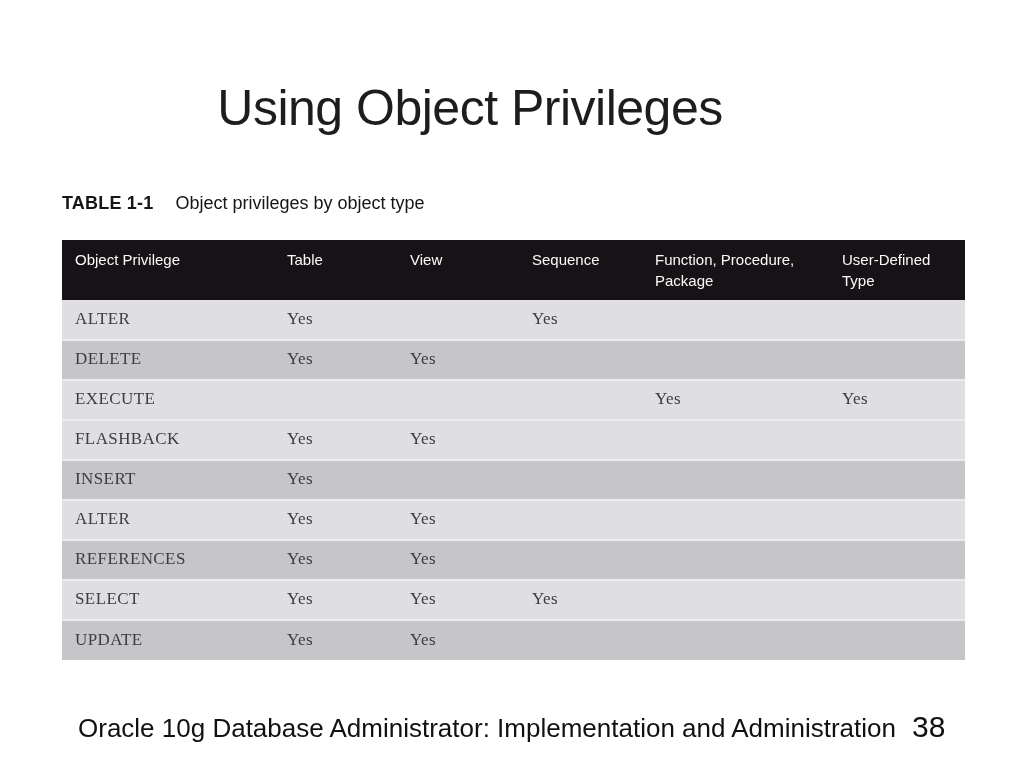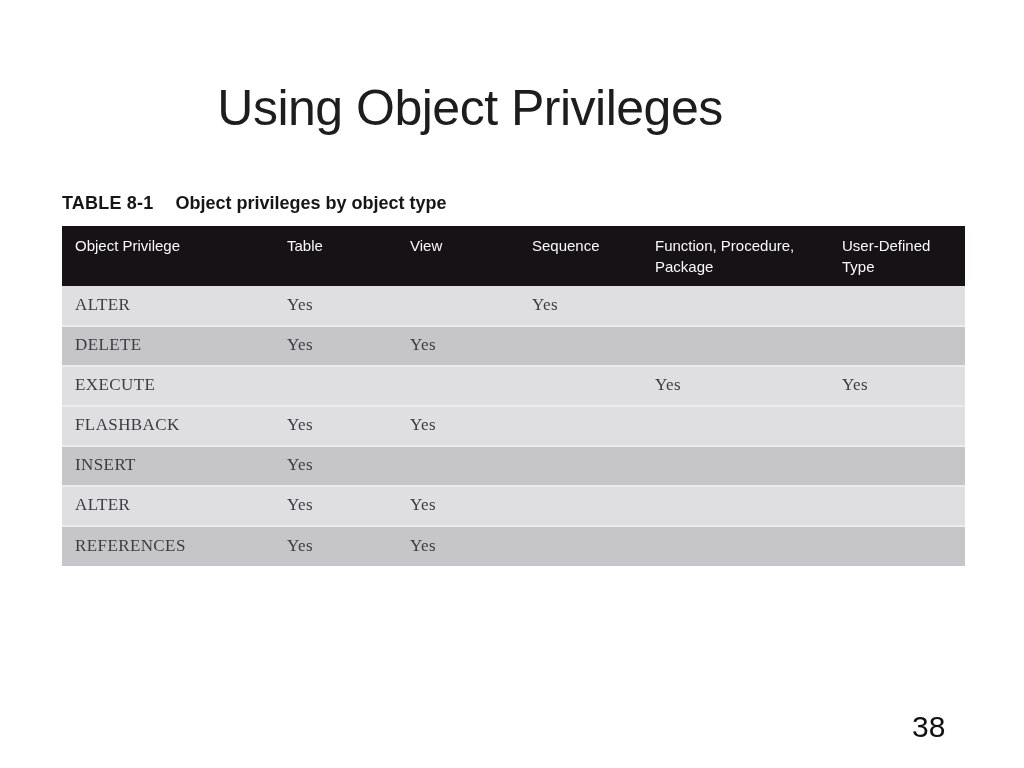--- a/index.html
+++ b/index.html
@@ -15,24 +15,24 @@
     font-size: 50px; font-weight: 400; line-height: 56px;
     color: #1d1d1d; letter-spacing: -0.5px;
   }
 
   .caption {
     position: absolute; top: 193px; left: 62px;
     font-family: "Liberation Sans", sans-serif;
     font-size: 18px; color: #161616; white-space: nowrap;
   }
   .caption .cap-label { font-weight: 700; margin-right: 22px; letter-spacing: 0.2px; }
-  .caption .cap-text { font-weight: 700; margin-top: 37px; }
+  .caption .cap-text { font-weight: 400; margin-top: 37px; }
 
   table.priv-table {
-    position: absolute; top: 226px; left: 62px;
+    position: absolute; top: 240px; left: 62px;
     width: 903px; border-collapse: collapse; table-layout: fixed;
   }
   .priv-table thead th {
     background: #161216;
     color: #fafafa;
     font-family: "Liberation Sans", sans-serif;
     font-size: 15px; font-weight: 400;
     text-align: left; vertical-align: top;
     height: 60px; padding: 9px 6px 0 13px;
     line-height: 21px;
@@ -62,21 +62,21 @@
   }
 </style>
 </head>
 <body>
 
 <div class="slide">
 
   <h1 class="title">Using Object Privileges</h1>
 
   <div class="caption">
-    <span class="cap-label">TABLE 8-1</span><span class="cap-text">Object privileges by object type</span>
+    <span class="cap-label">TABLE 1-1</span><span class="cap-text">Object privileges by object type</span>
   </div>
 
   <table class="priv-table">
     <colgroup>
       <col style="width:212px">
       <col style="width:123px">
       <col style="width:122px">
       <col style="width:123px">
       <col style="width:187px">
       <col style="width:136px">
@@ -141,18 +141,35 @@
         <td></td>
       </tr>
       <tr class="row-dark">
         <td>REFERENCES</td>
         <td>Yes</td>
         <td>Yes</td>
         <td></td>
         <td></td>
         <td></td>
       </tr>
+      <tr class="row-light">
+        <td>SELECT</td>
+        <td>Yes</td>
+        <td>Yes</td>
+        <td>Yes</td>
+        <td></td>
+        <td></td>
+      </tr>
+      <tr class="row-dark">
+        <td>UPDATE</td>
+        <td>Yes</td>
+        <td>Yes</td>
+        <td></td>
+        <td></td>
+        <td></td>
+      </tr>
     </tbody>
   </table>
 
+  <div class="footer">Oracle 10g Database Administrator: Implementation and Administration</div>
   <div class="page-number">38</div>
 
 </div>
 
 </body></html>

